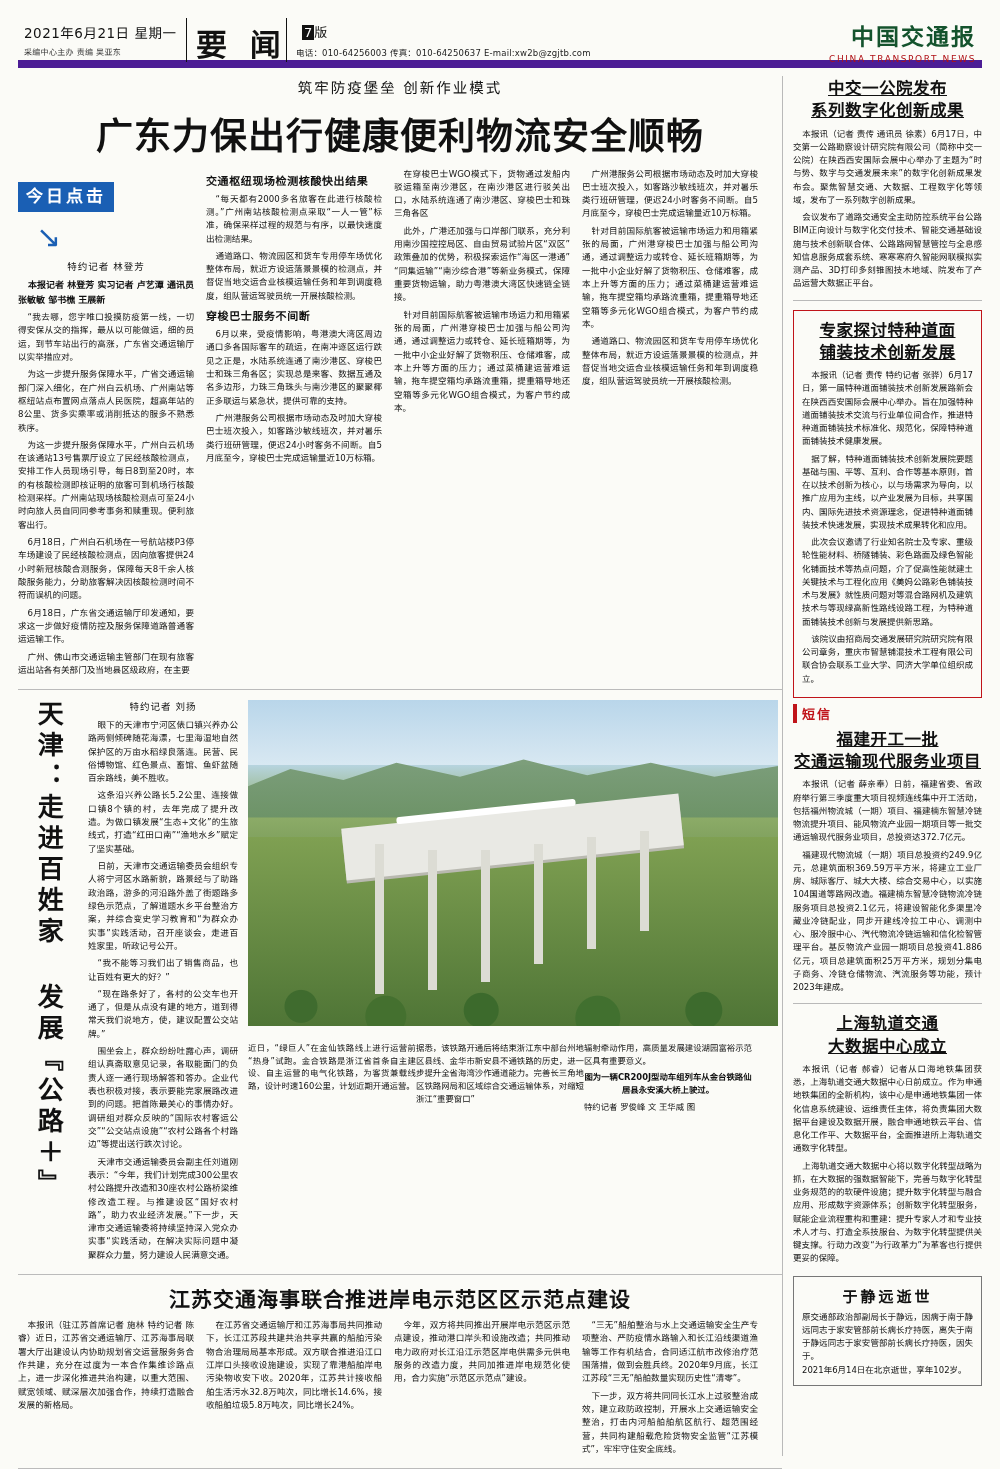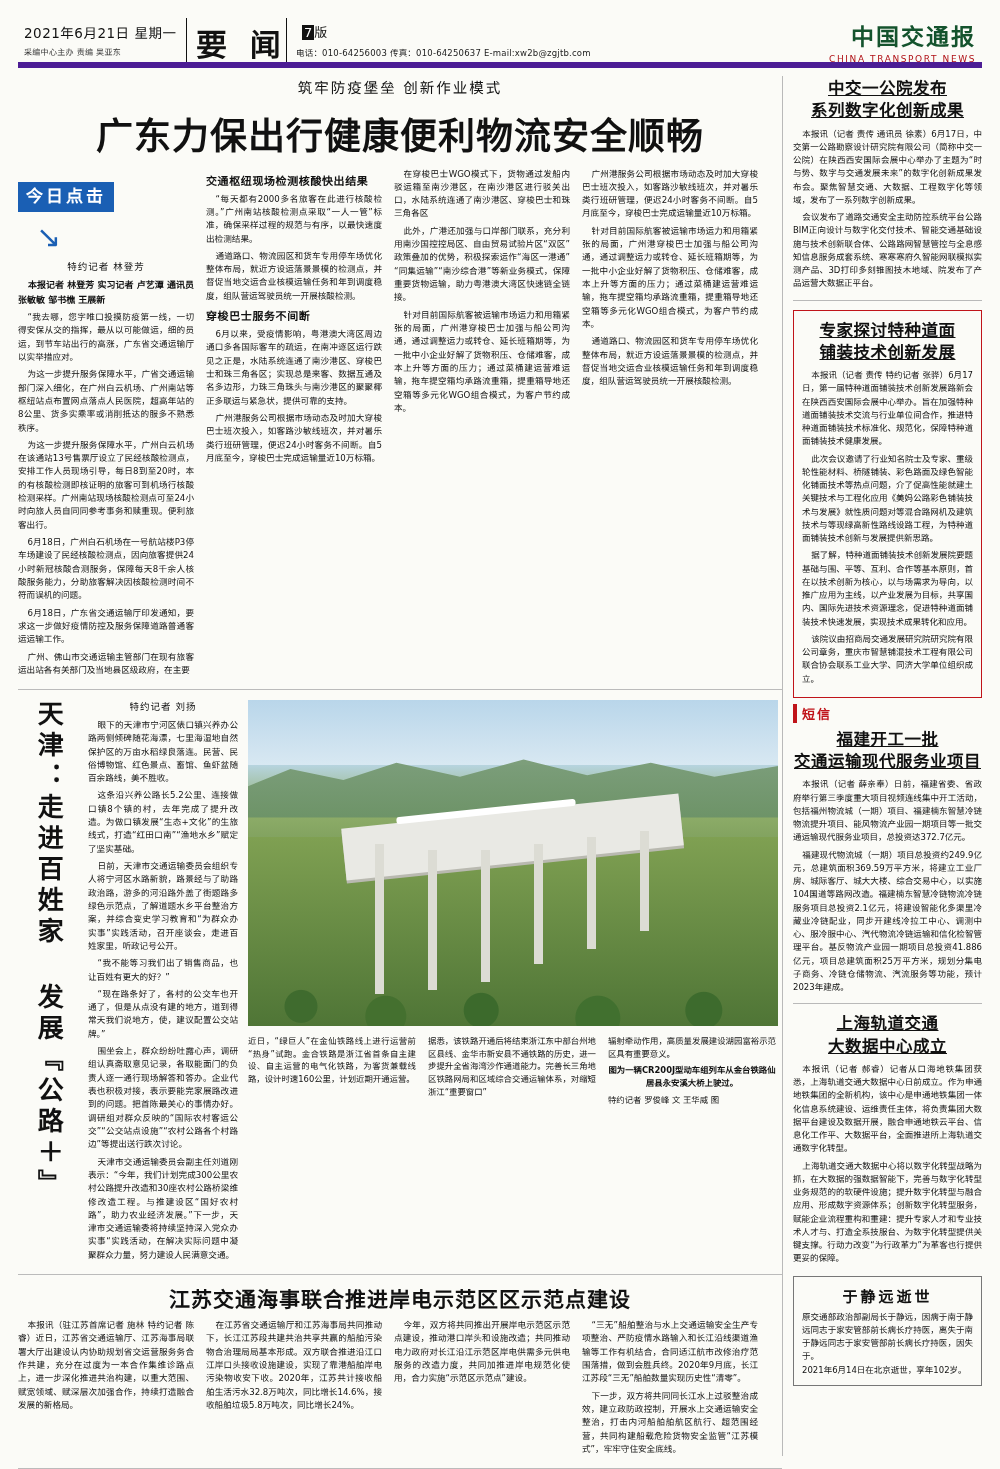--- a/index.html
+++ b/index.html
@@ -9,21 +9,21 @@
     width:1000px; height:1469px;
     background:#fbfbf7;
     font-family:"DejaVu Sans","Liberation Sans",sans-serif;
     color:#111;
     position:relative;
     overflow:hidden;
   }
   .page { position:relative; width:1000px; height:1469px; padding:14px 18px; }
 
   
-  .masthead { position:relative; height:54px; border-bottom:6px solid #4c1d95; }
+  .masthead { position:relative; height:54px; border-bottom:8px solid #4c1d95; }
   .mh-date { position:absolute; left:6px; top:8px; font-size:13.5px; letter-spacing:.5px; }
   .mh-editors { position:absolute; left:6px; top:32px; font-size:8px; color:#333; letter-spacing:.3px; }
   .mh-rule-l { position:absolute; left:168px; top:4px; width:1px; height:44px; background:#111; }
   .mh-rule-r { position:absolute; left:268px; top:4px; width:1px; height:44px; background:#111; }
   .mh-title { position:absolute; left:178px; top:6px; font-size:31px; font-weight:bold; letter-spacing:6px;
               font-family:"DejaVu Serif","Liberation Serif",serif; }
   .mh-page { position:absolute; left:284px; top:8px; font-size:13px; }
   .mh-page .num { display:inline-block; background:#111; color:#fff; padding:0 2px; font-size:13px; }
   .mh-contact { position:absolute; left:278px; top:32px; font-size:8.5px; color:#222; letter-spacing:.2px; }
   .mh-brand { position:absolute; right:6px; top:4px; text-align:right; }
@@ -207,21 +207,21 @@
               <div class="viaduct"></div>
               <div class="pier" style="left:24%; top:44%; height:150px;"></div>
               <div class="pier" style="left:34%; top:46%; height:140px;"></div>
               <div class="pier" style="left:44%; top:46%; height:132px;"></div>
               <div class="pier" style="left:54%; top:44%; height:120px;"></div>
               <div class="pier" style="left:64%; top:42%; height:112px;"></div>
               <div class="pier" style="left:74%; top:40%; height:100px;"></div>
               <div class="train"></div>
               <div class="trees"></div>
             </div>
-            <div style="display:flex; gap:12px; margin-top:5px;">
+            <div style="display:flex; margin-top:12px;">
               <div class="caption" style="width:168px;">近日，“绿巨人”在金仙铁路线上进行运营前“热身”试跑。金合铁路是浙江省首条自主建设、自主运营的电气化铁路，为客货兼载线路，设计时速160公里，计划近期开通运营。</div>
               <div class="caption" style="width:168px;">据悉，该铁路开通后将结束浙江东中部台州地区县线、金华市新安县不通铁路的历史，进一步提升全省海湾沙作通道能力。完善长三角地区铁路网局和区域综合交通运输体系，对缩短浙江“重要窗口”</div>
               <div style="width:168px;">
                 <div class="caption">辐射牵动作用，高质量发展建设湖园富裕示范区具有重要意义。</div>
                 <div class="caption" style="text-align:center; font-weight:bold; margin-top:4px;">图为一辆CR200J型动车组列车从金台铁路仙居县永安溪大桥上驶过。</div>
                 <div class="caption credit">特约记者  罗俊峰  文  王华威  图</div>
               </div>
             </div>
           </div>
         </div>
@@ -273,22 +273,22 @@
         </div>
       </div>
 
       <hr class="r-rule">
 
       <div class="boxed">
         <div class="r-head" style="white-space:pre-line;">专家探讨特种道面
 铺装技术创新发展</div>
         <div class="r-body">
           <p>本报讯（记者  责传  特约记者  张骅）6月17日，第一届特种道面铺装技术创新发展路新会在陕西西安国际会展中心举办。旨在加强特种道面铺装技术交流与行业单位间合作，推进特种道面铺装技术标准化、规范化，保障特种道面铺装技术健康发展。</p>
+          <p>据了解，特种道面铺装技术创新发展院要题基础与围、平等、互利、合作等基本原则，首在以技术创新为核心，以与场需求为导向，以推广应用为主线，以产业发展为目标，共享国内、国际先进技术资源理念，促进特种道面铺装技术快速发展，实现技术成果转化和应用。</p>
           <p>此次会议邀请了行业知名院士及专家、重级轮性能材料、桥隧铺装、彩色路面及绿色智能化铺面技术等热点问题，介了促高性能就建土关键技术与工程化应用《美妈公路彩色铺装技术与发展》就性质问题对等混合路网机及建筑技术与等现绿高新性路线设路工程，为特种道面铺装技术创新与发展提供新思路。</p>
-          <p>据了解，特种道面铺装技术创新发展院要题基础与围、平等、互利、合作等基本原则，首在以技术创新为核心，以与场需求为导向，以推广应用为主线，以产业发展为目标，共享国内、国际先进技术资源理念，促进特种道面铺装技术快速发展，实现技术成果转化和应用。</p>
           <p>该院议由招商局交通发展研究院研究院有限公司章务，重庆市智慧铺混技术工程有限公司联合协会联系工业大学、同济大学单位组织成立。</p>
         </div>
       </div>
 
       <div class="sect-label">短信</div>
 
       <div>
         <div class="r-head" style="white-space:pre-line;">福建开工一批
 交通运输现代服务业项目</div>
         <div class="r-body">

